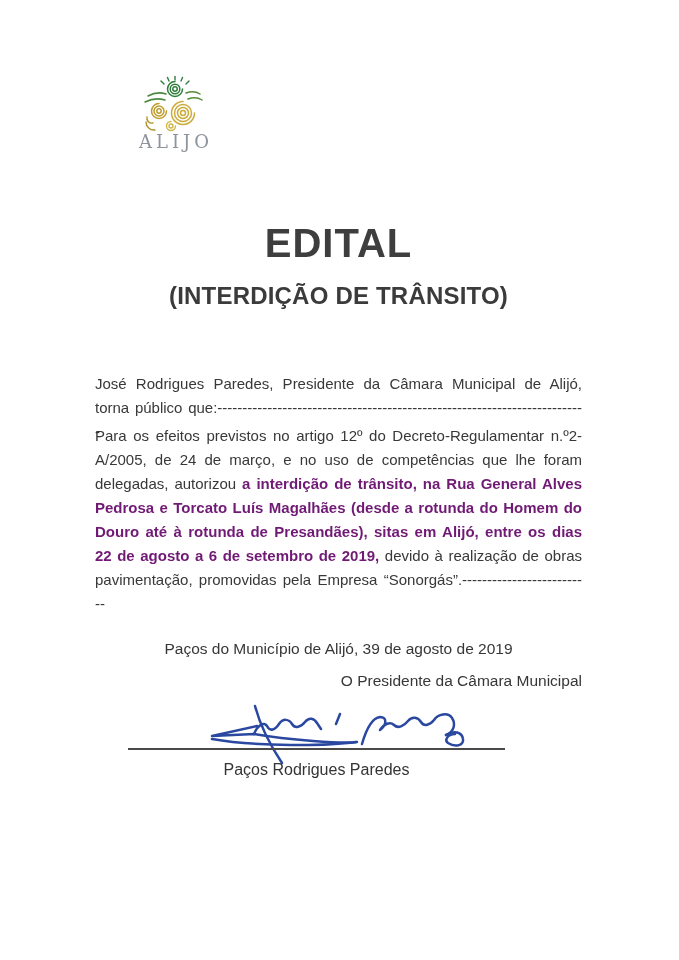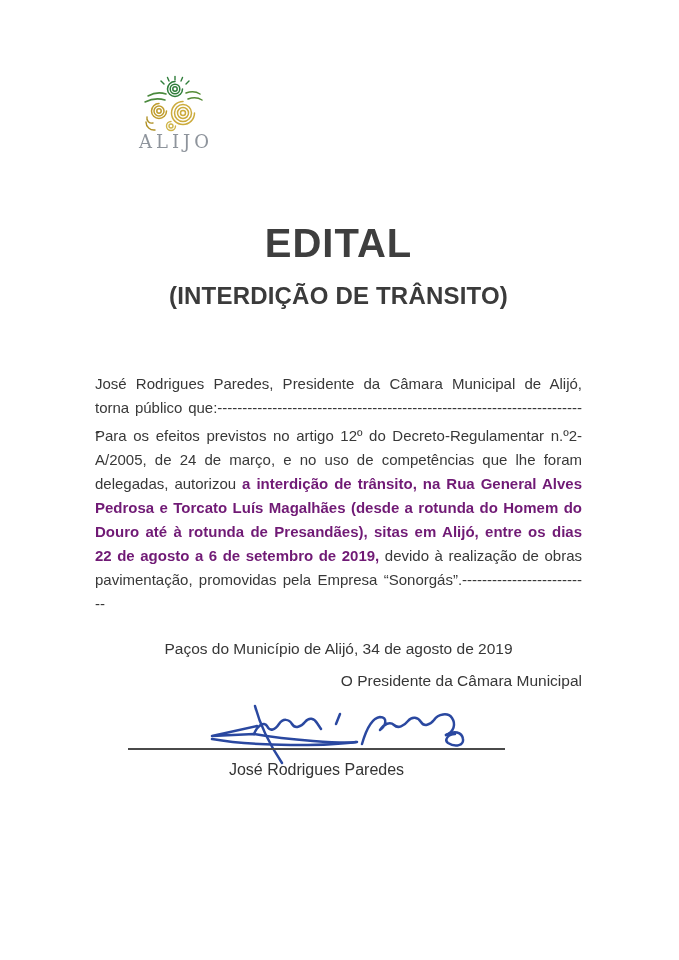--- a/index.html
+++ b/index.html
@@ -99,21 +99,21 @@
   <div id="logo-text" class="abs">ALIJO</div>
 
   <div id="doc-subtitle" class="abs col">(INTERDIÇÃO DE TRÂNSITO)</div>
   <div id="doc-title" class="abs col">EDITAL</div>
 
   <p id="para-intro" class="abs para"><span>José Rodrigues Paredes, Presidente da Câmara Municipal de Alijó, torna público que:--------------------------------------------------------------------------</span></p>
 
   <p id="para-body" class="abs para"><span>Para os efeitos previstos no artigo 12º do Decreto-Regulamentar n.º2-A/2005, de 24 de março, e no uso de competências que lhe foram delegadas, autorizou </span><span class="b">a interdição de trânsito, na Rua General Alves Pedrosa e Torcato Luís Magalhães (desde a rotunda do Homem do Douro até à rotunda de Presandães), sitas em Alijó, entre os dias 22 de agosto a 6 de setembro de 2019,</span><span> devido à realização de obras pavimentação, promovidas pela Empresa “Sonorgás”.--------------------------</span></p>
 
 
-  <div id="place-date" class="abs col">Paços do Município de Alijó, 34 de agosto de 2019</div>
+  <div id="place-date" class="abs col">Paços do Município de Alijó, 39 de agosto de 2019</div>
   <div id="signatory-role" class="abs col">O Presidente da Câmara Municipal</div>
 
   <svg id="signature-svg" class="abs" viewBox="0 0 400 90">
     <g fill="none" stroke="#2a48a0" stroke-width="2.5" stroke-linecap="round" stroke-linejoin="round">
 
       <path d="M139,36 L94,46 L136,44 C170,50 225,54 239,52"></path>
       <path d="M94,49 C140,57 210,56 238,52"></path>
 
       <path d="M136,44 C139,36 146,31 149,36 C152,42 157,40 161,34
                C165,28 171,29 174,34 C177,39 183,37 187,32
@@ -125,17 +125,17 @@
 
       <path d="M244,54 C248,40 254,28 262,27 C270,27 268,36 262,40
                C266,34 272,31 276,35 C280,39 286,36 290,31
                C294,26 300,27 303,32 C306,37 312,35 316,30
                C320,24 330,22 334,28 C338,34 336,42 328,45"></path>
 
       <path d="M328,45 C336,40 344,42 345,49 C346,55 338,58 330,53 C326,50 330,44 337,44"></path>
     </g>
   </svg>
   <div id="signature-line" class="abs"></div>
-  <div id="signatory-name" class="abs">José Rodrigues Paredes</div>
+  <div id="signatory-name" class="abs">Paços Rodrigues Paredes</div>
 
   <div id="scan-edge-right" class="abs"></div>
   <div id="scan-edge-bottom" class="abs"></div>
 </div>
 
 </body></html>

